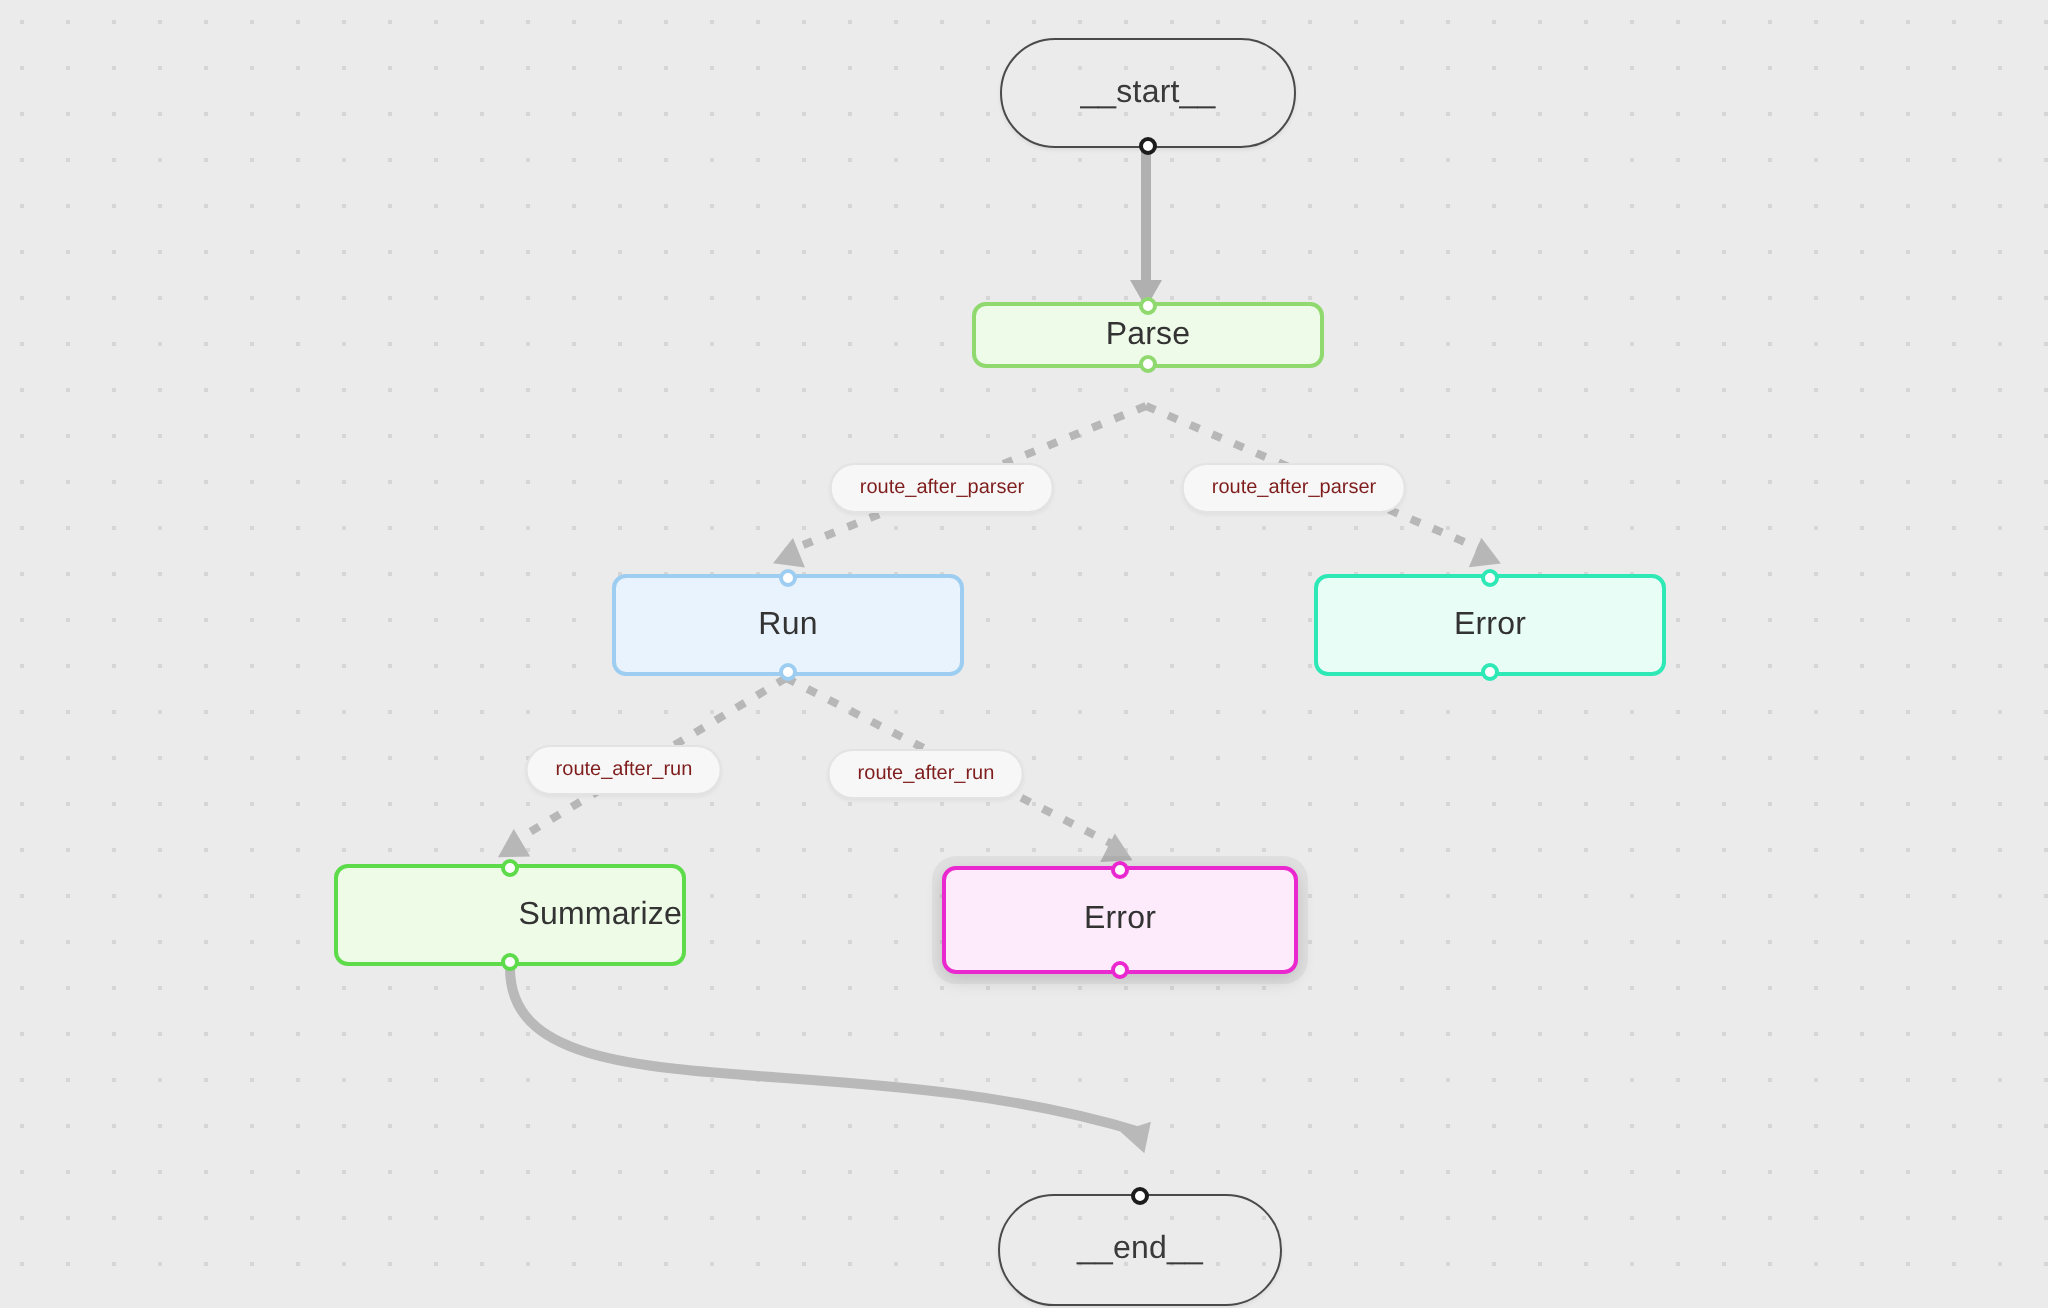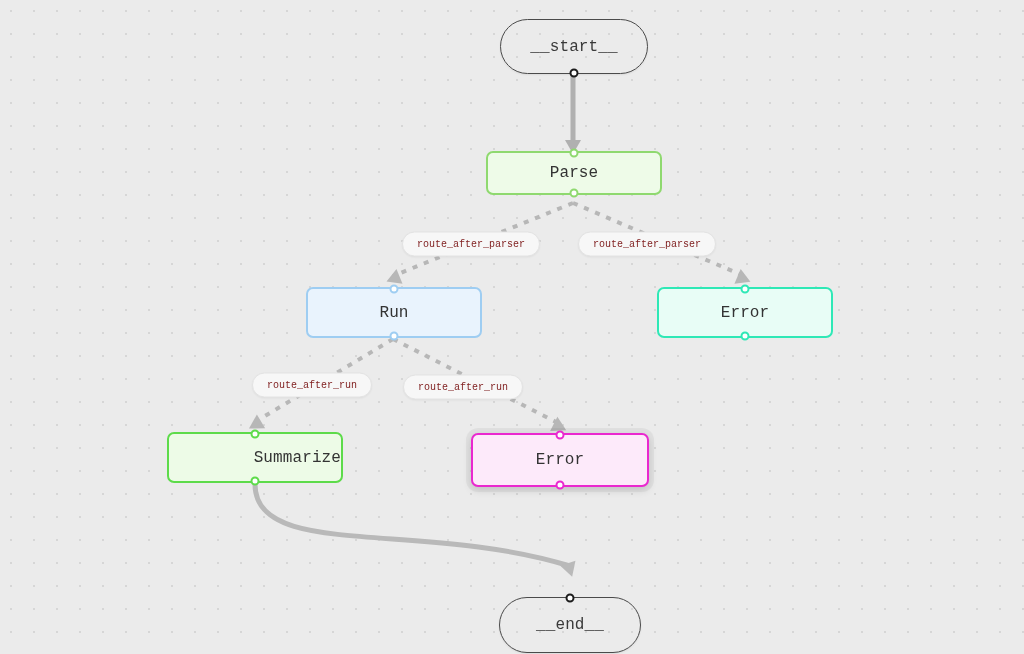--- a/index.html
+++ b/index.html
@@ -16,21 +16,20 @@
   #canvas {
     position: relative;
     width: 1024px;
     height: 654px;
     background-color: #ebebeb;
     background-image:
       radial-gradient(circle at 1px 1px, #d6d6d6 1.1px, transparent 1.2px);
     background-size: 23px 23px;
     background-position: 10px 10px;
     overflow: hidden;
-    font-family: Liberation Mono, monospace;
   }
   #edge-layer {
     position: absolute;
     left: 0;
     top: 0;
     width: 1024px;
     height: 654px;
     pointer-events: none;
   }
 
@@ -107,21 +106,21 @@
       <polygon points="-8,-7 8,-7 0,7" fill="#b7b7b7" transform="translate(560,427) rotate(-63)"></polygon>
       <path d="M 255 484 C 255 560, 420 520, 570 566" fill="none" stroke="#b9b9b9" stroke-width="5" stroke-linecap="round"></path>
       <polygon points="-8,-7 8,-7 0,7" fill="#b9b9b9" transform="translate(570,570) rotate(-18)"></polygon>
     </svg>
 
   <div id="nodes">
       <div class="node terminal" style="left: 500px; top: 19px; width: 148px; height: 55px;">
         <span class="node-label">__start__</span>
         <span class="handle bottom dark"></span>
       </div>
-      <div class="node box" style="left: 486px; top: 151px; width: 176px; height: 44px; background: rgb(238, 251, 232); border: 2px solid rgb(143, 217, 111);">
+      <div class="node box" style="left: 486px; top: 151px; width: 176px; height: 33px; background: rgb(238, 251, 232); border: 2px solid rgb(143, 217, 111);">
         <span class="node-label">Parse</span>
         <span class="handle top" style="border: 2px solid rgb(143, 217, 111);"></span>
         <span class="handle bottom" style="border: 2px solid rgb(143, 217, 111);"></span>
       </div>
       <div class="node box" style="left: 306px; top: 287px; width: 176px; height: 51px; background: rgb(233, 243, 253); border: 2px solid rgb(158, 205, 242);">
         <span class="node-label">Run</span>
         <span class="handle top" style="border: 2px solid rgb(158, 205, 242);"></span>
         <span class="handle bottom" style="border: 2px solid rgb(158, 205, 242);"></span>
       </div>
       <div class="node box" style="left: 657px; top: 287px; width: 176px; height: 51px; background: rgb(232, 253, 246); border: 2px solid rgb(46, 232, 182);">

